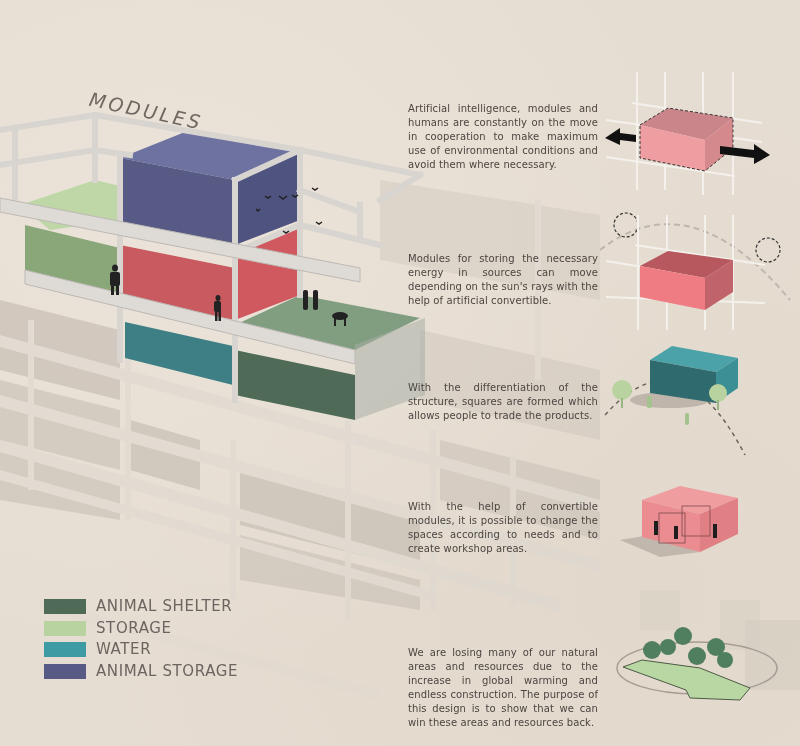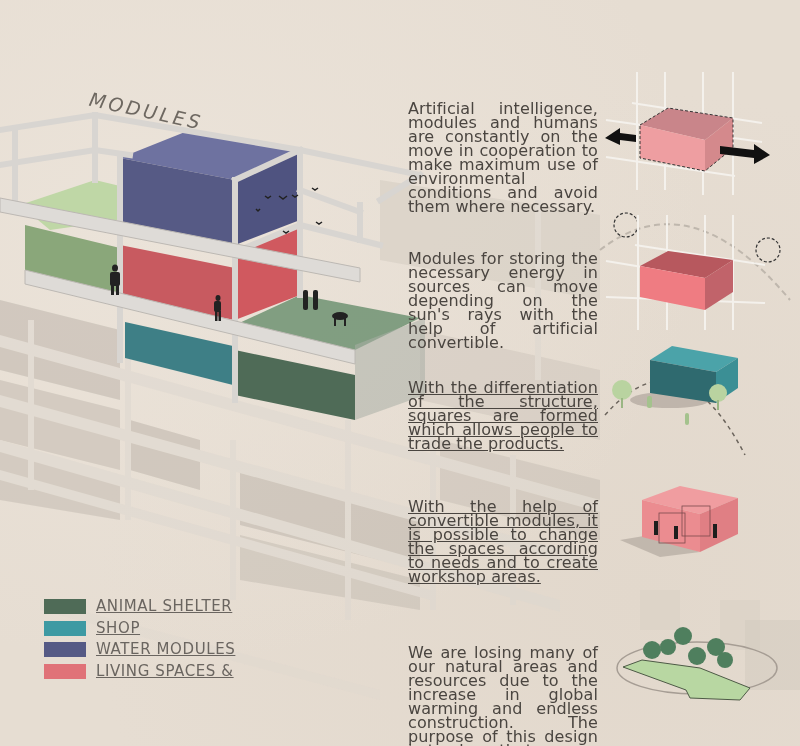--- a/index.html
+++ b/index.html
@@ -3,26 +3,26 @@
 <meta charset="utf-8">
 <style>
   html,body{margin:0;padding:0;}
   body{width:800px;height:746px;overflow:hidden;background:#e6ddd2;font-family:"DejaVu Sans",sans-serif;position:relative;}
   .canvas{position:absolute;left:0;top:0;width:800px;height:746px;
     background:
       radial-gradient(ellipse at 20% 30%, #ebe3d9 0%, rgba(235,227,217,0) 60%),
       radial-gradient(ellipse at 80% 80%, #e2d8cc 0%, rgba(226,216,204,0) 60%),
       #e6ddd2;}
   svg.main{position:absolute;left:0;top:0;}
-  .desc{position:absolute;left:408px;width:190px;font-size:16px;line-height:14px;color:#4a4540;text-align:justify;letter-spacing:0.1px;}
+  .desc{position:absolute;left:408px;width:190px;font-size:10px;line-height:14px;color:#4a4540;text-align:justify;letter-spacing:0.1px;}
   .title-modules{position:absolute;left:92px;top:88px;font-size:19px;letter-spacing:3px;color:#6e6861;font-style:italic;transform:rotate(12deg);transform-origin:left top;font-family:"DejaVu Sans",sans-serif;font-weight:300;}
   .legend{position:absolute;left:44px;top:597px;}
   .legend-row{display:flex;align-items:flex-start;height:21.5px;}
   .swatch{width:42px;height:15px;margin-right:10px;margin-top:2px;}
-  .legend-label{font-size:15px;color:#6a6560;letter-spacing:0.6px;line-height:19px;text-decoration:underline;}
+  .legend-label{font-size:15px;color:#6a6560;letter-spacing:0.6px;line-height:19px;}
 </style>
 </head>
 <body>
 
 <div class="canvas"></div>
 
 <svg class="main" width="800" height="746" viewBox="0 0 800 746">
   <defs>
     <linearGradient id="fadeR" x1="0" x2="1" y1="0" y2="0">
       <stop offset="0" stop-color="#cfc7bd" stop-opacity="0.85"></stop>
@@ -196,34 +196,34 @@
         <circle cx="716" cy="647" r="9"></circle>
         <circle cx="725" cy="660" r="8"></circle>
     </g>
   </g>
 </svg>
 
 <div class="title-modules">MODULES</div>
 
 <div class="desc" style="top:102px;">Artificial intelligence, modules and humans are constantly on the move in cooperation to make maximum use of environmental conditions and avoid them where necessary.</div>
 <div class="desc" style="top:252px;">Modules for storing the necessary energy in sources can move depending on the sun's rays with the help of artificial convertible.</div>
-<div class="desc" style="top:381px;text-decoration:underline;">With the differentiation of the structure, squares are formed which allows people to trade the products.</div>
-<div class="desc" style="top:500px;text-decoration:underline;">With the help of convertible modules, it is possible to change the spaces according to needs and to create workshop areas.</div>
+<div class="desc" style="top:381px;">With the differentiation of the structure, squares are formed which allows people to trade the products.</div>
+<div class="desc" style="top:500px;">With the help of convertible modules, it is possible to change the spaces according to needs and to create workshop areas.</div>
 <div class="desc" style="top:646px;">We are losing many of our natural areas and resources due to the increase in global warming and endless construction. The purpose of this design is to show that we can win these areas and resources back.</div>
 
 <div class="legend">
   <div class="legend-row">
     <div class="swatch" style="background:#4f6b57;"></div>
     <div class="legend-label">ANIMAL SHELTER</div>
   </div>
   <div class="legend-row">
+    <div class="swatch" style="background:#b9d3a0;"></div>
+    <div class="legend-label">STORAGE</div>
+  </div>
+  <div class="legend-row">
     <div class="swatch" style="background:#3e9aa3;"></div>
-    <div class="legend-label">SHOP</div>
+    <div class="legend-label">WATER</div>
   </div>
   <div class="legend-row">
     <div class="swatch" style="background:#565a85;"></div>
-    <div class="legend-label">WATER MODULES</div>
-  </div>
-  <div class="legend-row">
-    <div class="swatch" style="background:#e07278;"></div>
-    <div class="legend-label">LIVING SPACES &amp;</div>
+    <div class="legend-label">ANIMAL STORAGE</div>
   </div>
 </div>
 
 </body></html>

